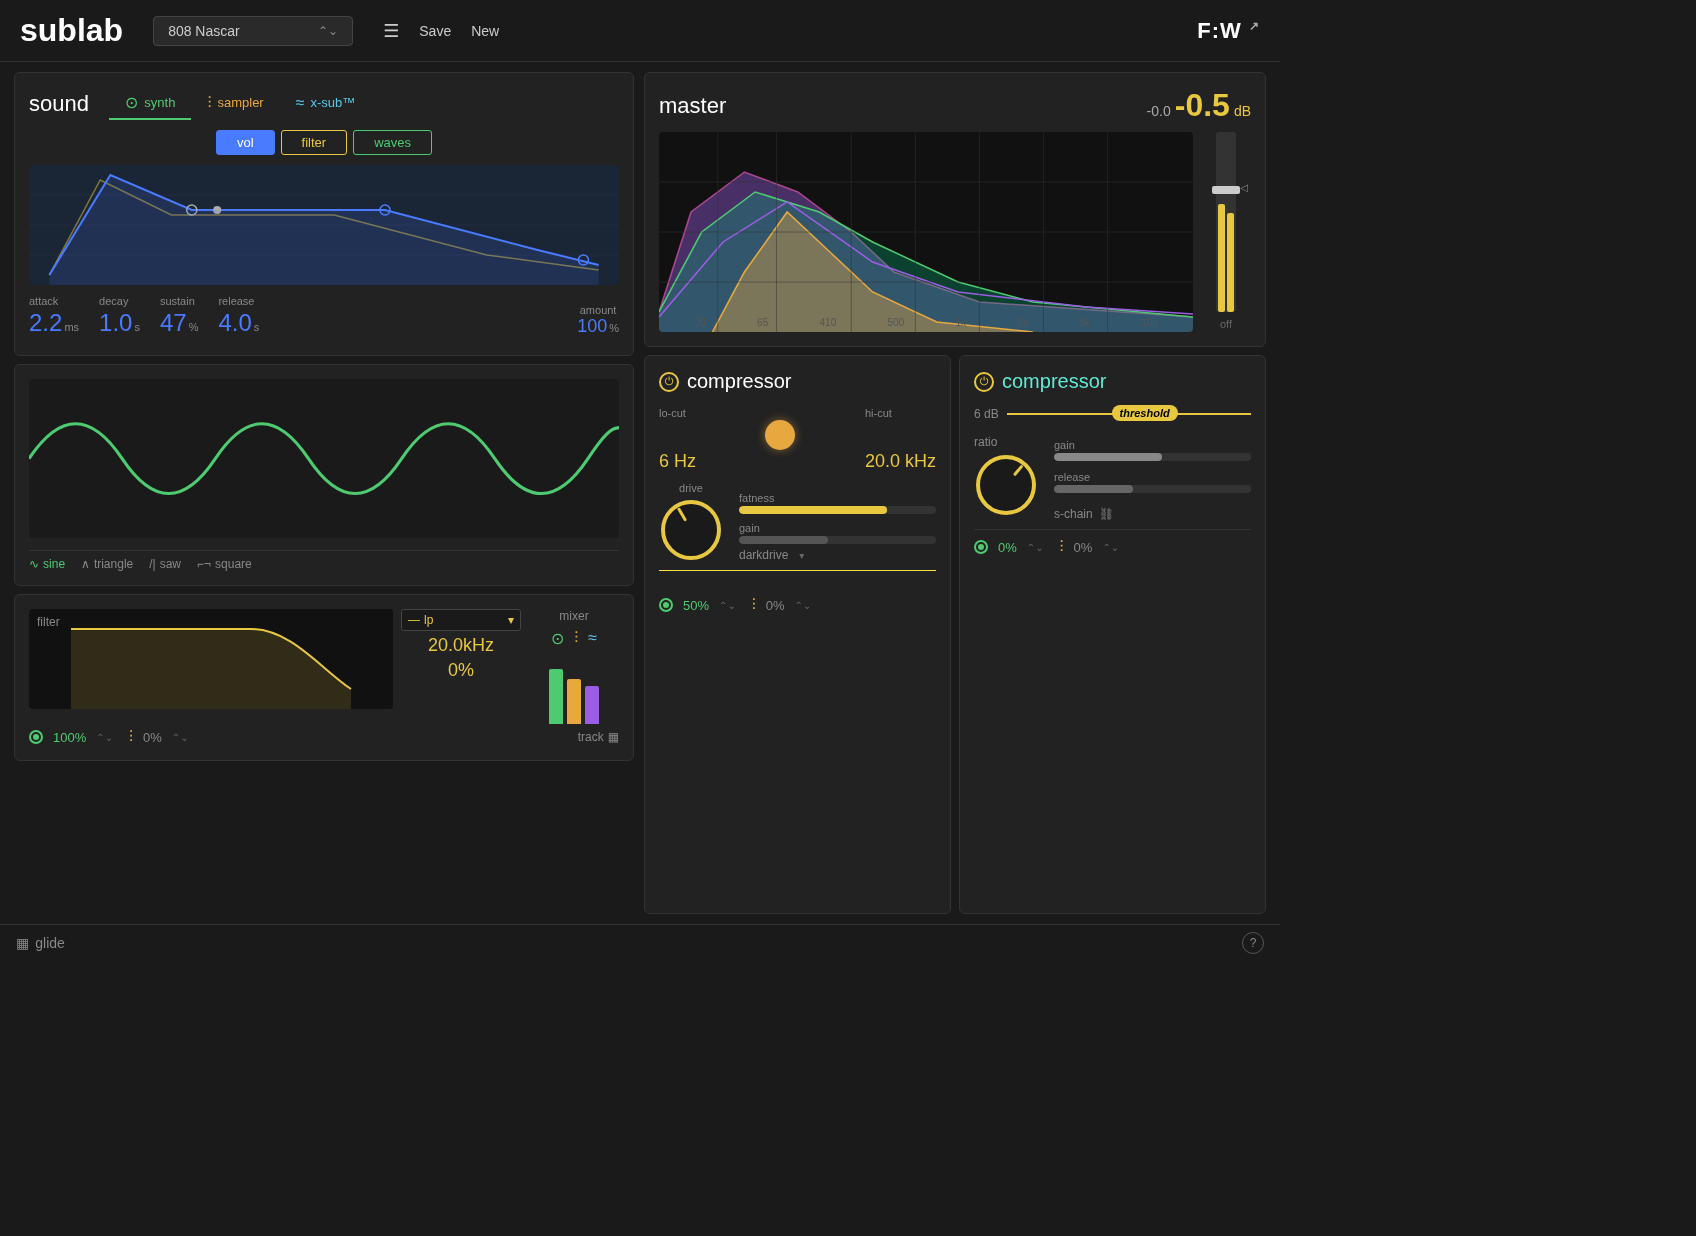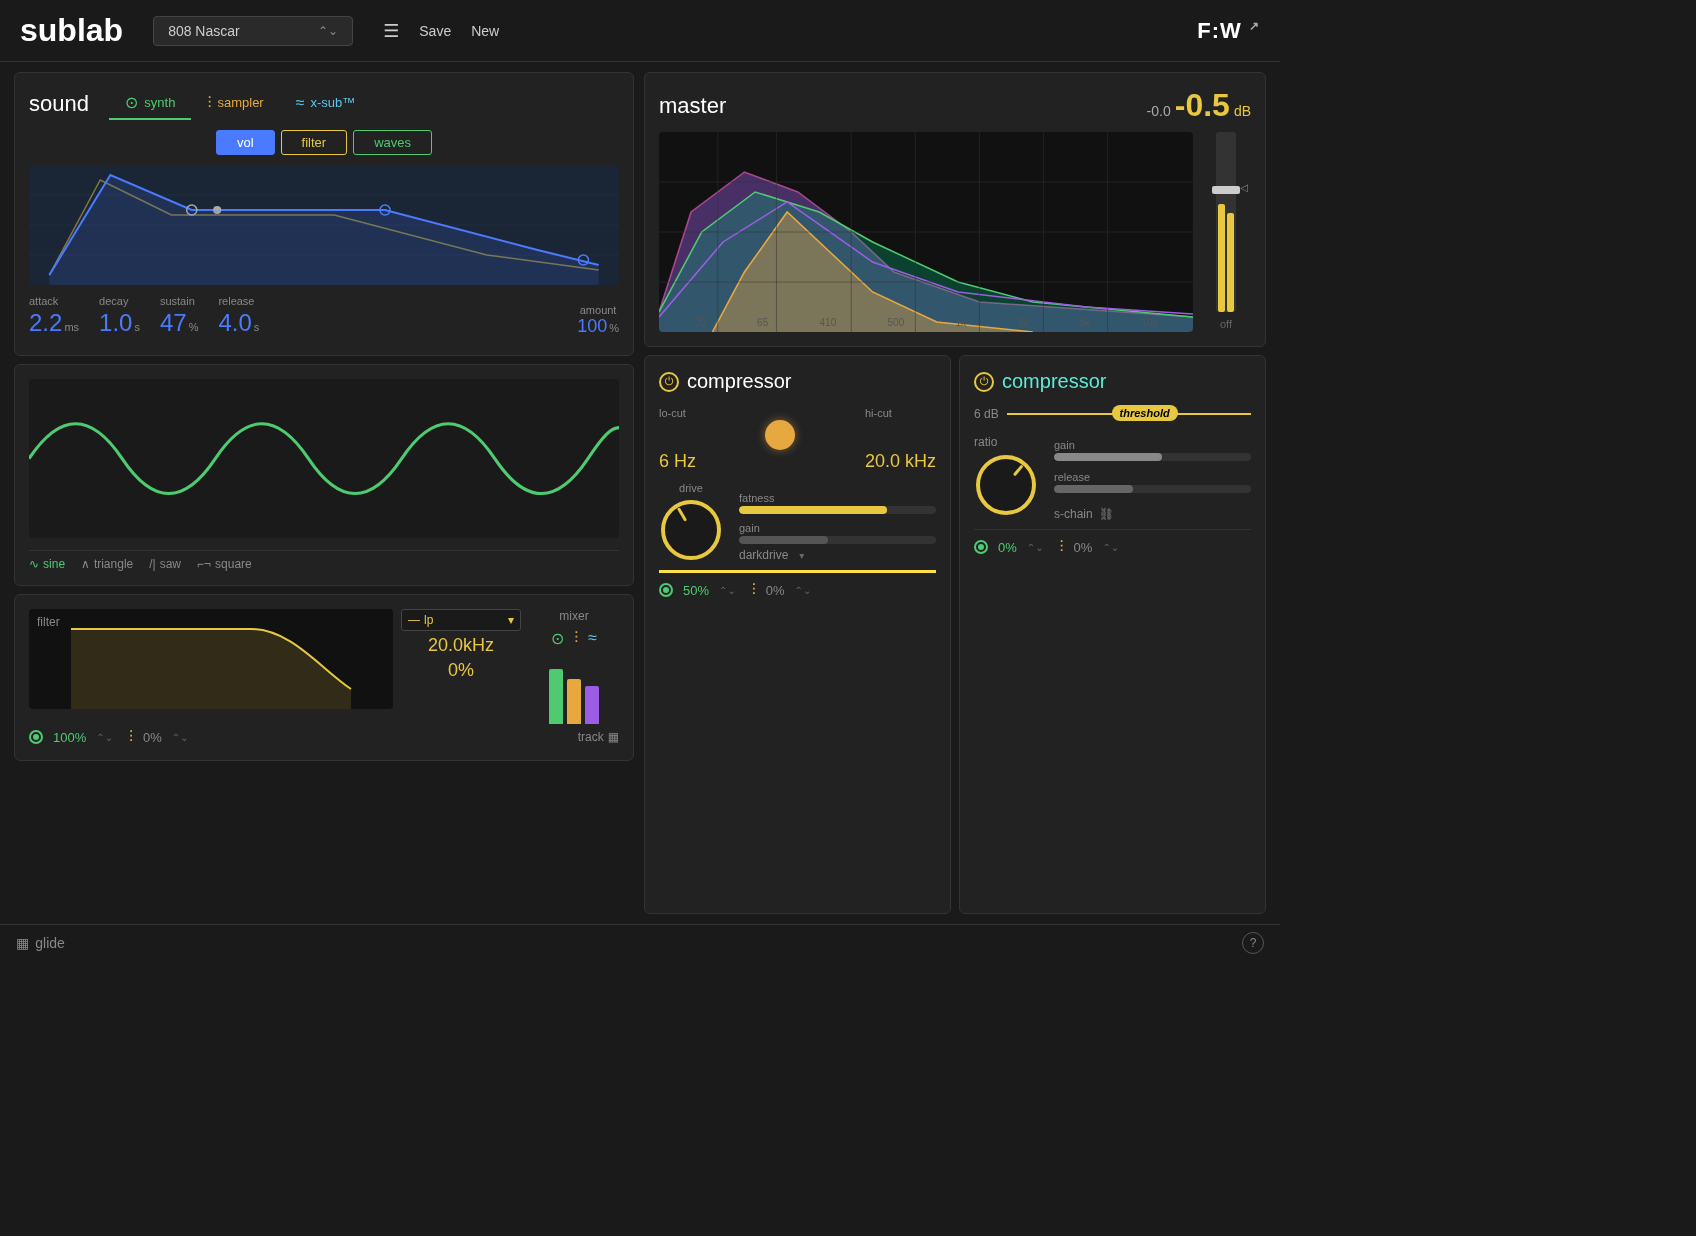--- a/index.html
+++ b/index.html
@@ -482,22 +482,22 @@
       align-items: center;
       gap: 11px;
       font-size: 12px;
       color: #888;
     }
 
     .dist-bottom {
       display: flex;
       align-items: center;
       gap: 10px;
-      padding-top: 8px;
-      border-top: 3px solid #fde047;
+      padding-top: 25px;
+      border-top: 1px solid #fde047;
     }
 
     
     .compressor-panel {
       flex: 1;
       background: #222;
       border: 1px solid #333;
       border-radius: 6px;
       padding: 14px;
     }

